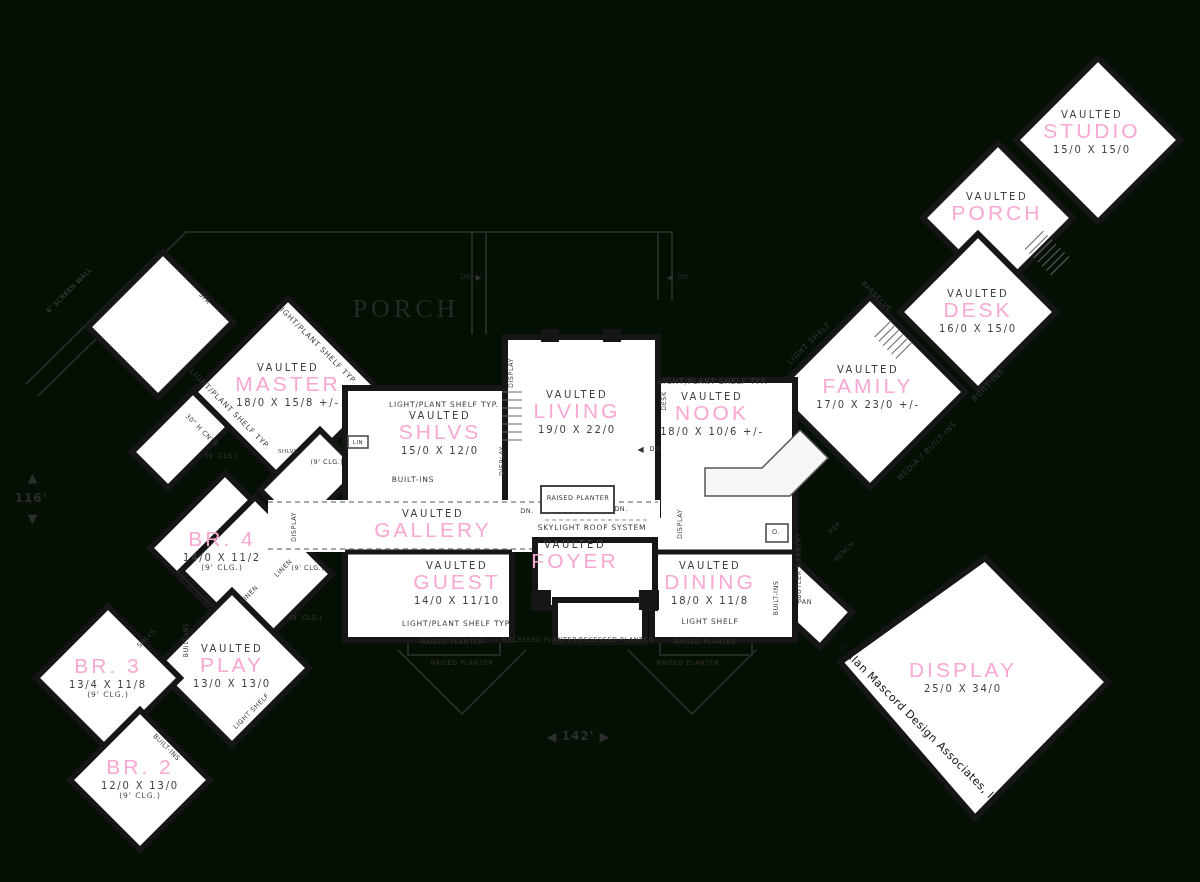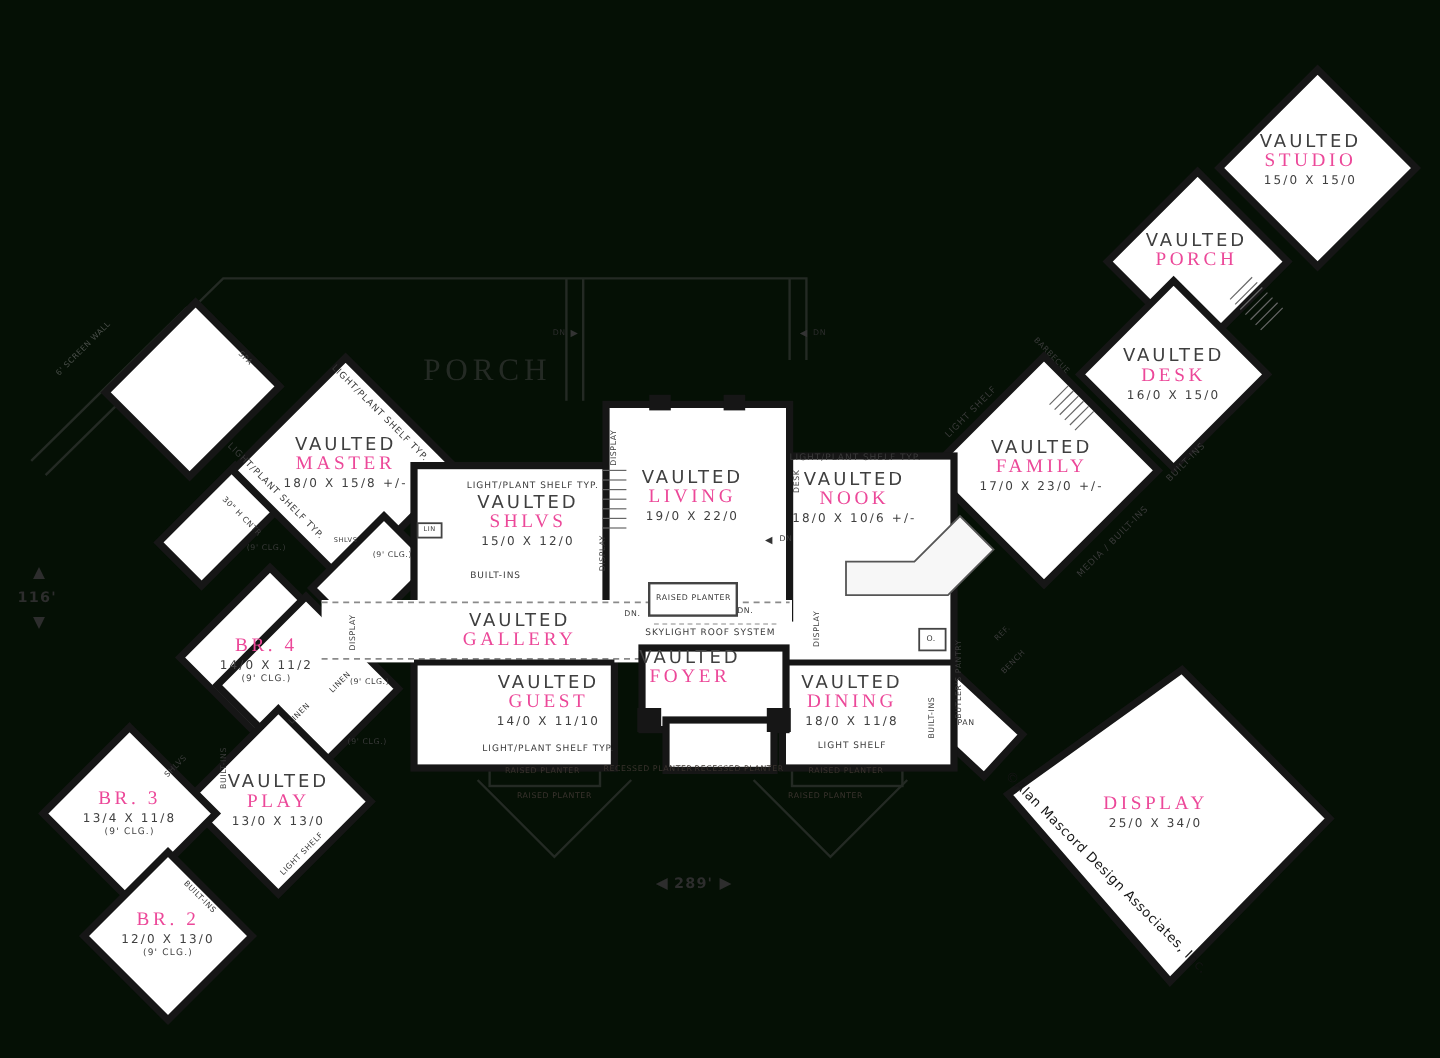--- a/index.html
+++ b/index.html
@@ -20,24 +20,24 @@
   .a7{font-size:7.5px;letter-spacing:.8px}
   .dark{color:#3a332e}
   .dark2{color:#2d2d2d}
   .arrow{font-size:13px}
   .arrow-sm{font-size:8px;color:#333}
   .dim{font-size:12px;font-weight:bold;letter-spacing:1px}
   .room{
     position:absolute;transform:translate(-50%,-50%);
     text-align:center;z-index:5;
   }
-  .room .vaulted{font-size:15px;letter-spacing:2.5px;color:#3f3f3f}
+  .room .vaulted{font-size:10px;letter-spacing:2.5px;color:#3f3f3f}
   .room .rname{
-    font-family:Liberation Serif, serif;font-size:16px;
-    letter-spacing:3px;color:#ec4899;line-height:1.05;
+    font-family:Liberation Sans, sans-serif;font-size:21px;
+    letter-spacing:3px;color:#f9a8d4;line-height:1.05;
   }
   .room .rdims{font-size:10px;letter-spacing:1.8px;color:#3f3f3f;margin-top:2px}
   .room .rclg{font-size:7.5px;letter-spacing:1px;color:#3f3f3f}
   .porch-big{
     position:absolute;transform:translate(-50%,-50%);
     font-family:"Liberation Serif", serif;font-size:26px;
     letter-spacing:4px;color:#242a24;z-index:2;
   }
   .copyright{
     position:absolute;transform:translate(-50%,-50%) rotate(45deg);
@@ -287,16 +287,16 @@
 <div class="lbl a6" style="left:800px;top:566px;--r:-90deg">BUTLER'S PANTRY</div>
 <div class="lbl a6" style="left:805px;top:603px">PAN</div>
 <div class="lbl a6" style="left:836px;top:528px;--r:-45deg">REF.</div>
 <div class="lbl a6" style="left:845px;top:552px;--r:-45deg">BENCH</div>
 <div class="lbl a6" style="left:776px;top:533px">O.</div>
 
 <div class="lbl arrow dark2" style="left:33px;top:478px">▲</div>
 <div class="lbl dim dark2" style="left:31px;top:498px">116'</div>
 <div class="lbl arrow dark2" style="left:33px;top:519px">▼</div>
 <div class="lbl arrow dark2" style="left:552px;top:737px">◀</div>
-<div class="lbl dim dark2" style="left:578px;top:736px">289'</div>
+<div class="lbl dim dark2" style="left:578px;top:736px">142'</div>
 <div class="lbl arrow dark2" style="left:605px;top:737px">▶</div>
 
 <div class="copyright" style="left:922px;top:727px">©Alan Mascord Design Associates, Inc.</div>
 
 </body></html>

